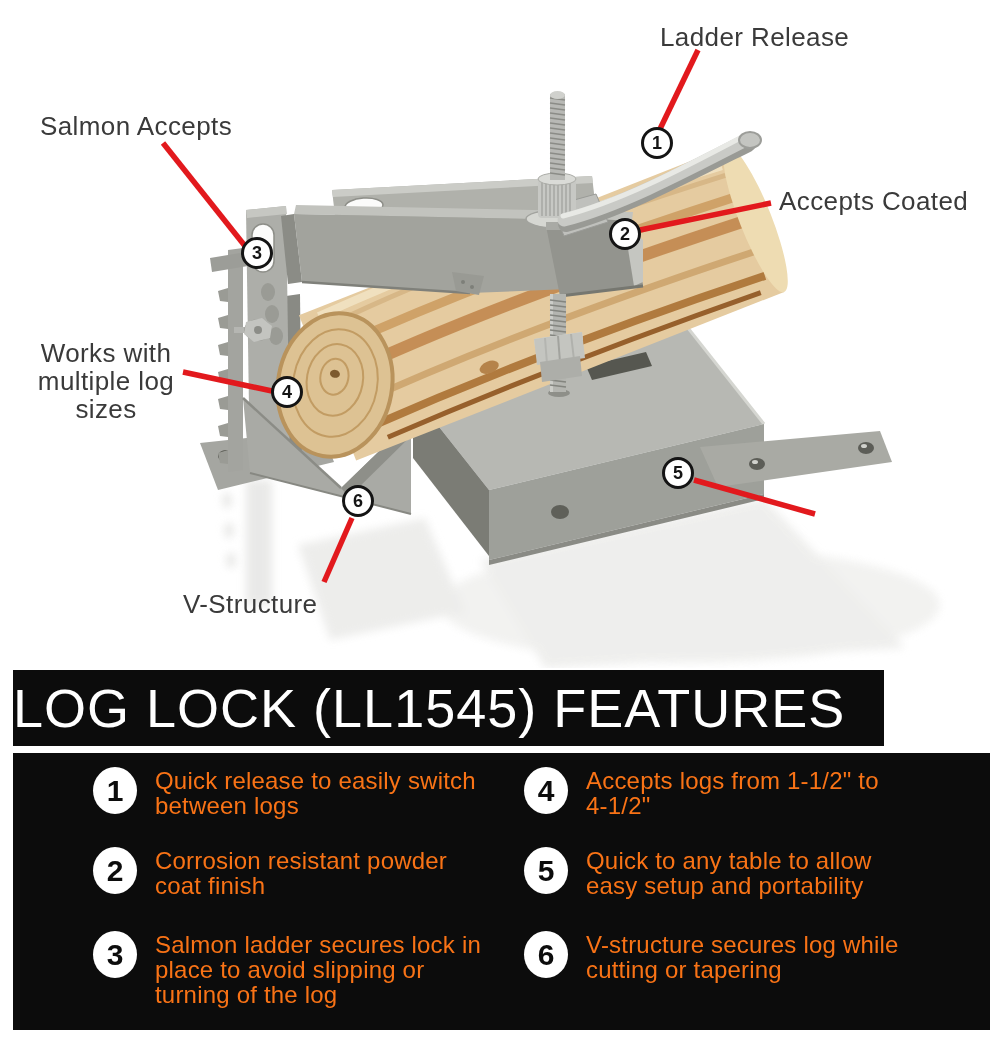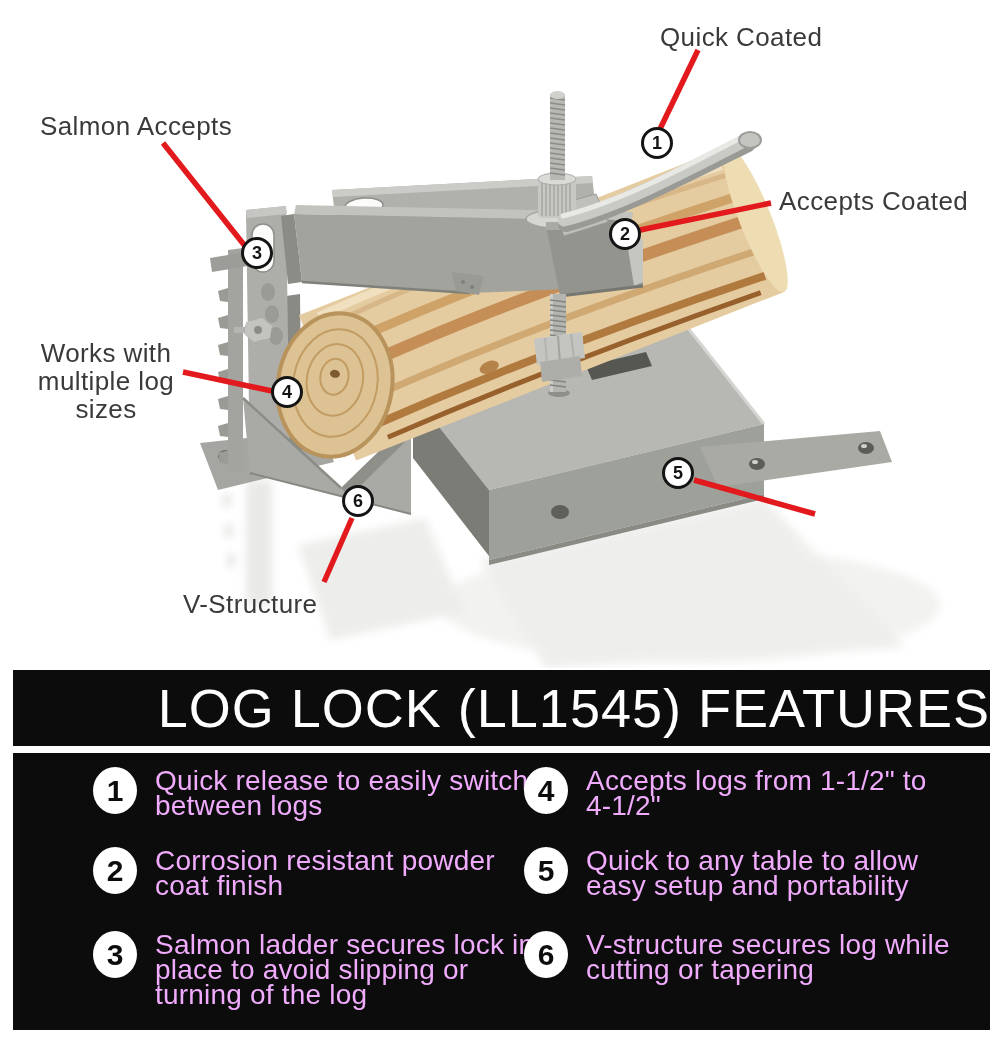--- a/index.html
+++ b/index.html
@@ -8,29 +8,29 @@
   
   .photo{position:absolute;left:0;top:0;width:1000px;height:668px;background:#ffffff;}
   .photo svg{position:absolute;left:0;top:0;}
   .plabel{position:absolute;color:#3a3a3a;font-size:26px;line-height:1.08;letter-spacing:.4px;
           white-space:pre-line;}
   .plabel.center{text-align:center;}
   .pbadge{position:absolute;width:26px;height:26px;border:3px solid #141414;border-radius:50%;
           background:#ffffff;color:#141414;display:flex;align-items:center;justify-content:center;
           font-size:18px;font-weight:bold;}
   
-  .title-bar{position:absolute;left:13px;top:670px;width:977px;height:76px;background:#0c0c0c;
-             display:flex;align-items:center;justify-content:flex-end;}
+  .title-bar{position:absolute;left:13px;top:670px;width:871px;height:76px;background:#0c0c0c;
+             display:flex;align-items:center;justify-content:flex-start;}
   .title-bar h1{margin:0;color:#ffffff;font-size:54px;font-weight:400;letter-spacing:1px;}
   .features{position:absolute;left:13px;top:753px;width:977px;height:277px;background:#0c0c0c;}
   .feat{position:absolute;display:flex;align-items:flex-start;}
   .fbadge{flex:0 0 auto;width:44px;height:47px;border-radius:50%;background:#ffffff;color:#0c0c0c;
           display:flex;align-items:center;justify-content:center;font-size:30px;font-weight:bold;
           margin-right:18px;}
-  .ftext{color:#f0abfc;font-size:28px;line-height:25px;letter-spacing:.2px;white-space:pre-line;
+  .ftext{color:#f97316;font-size:24px;line-height:25px;letter-spacing:.2px;white-space:pre-line;
          padding-top:1px;}
   .f1{left:80px;top:14px;}  .f2{left:80px;top:94px;}  .f3{left:80px;top:178px;}
   .f4{left:511px;top:14px;} .f5{left:511px;top:94px;} .f6{left:511px;top:178px;}
 </style>
 </head>
 <body>
 
 <div class="page">
 
   <div class="photo">
@@ -185,21 +185,21 @@
       <g stroke="#e2191d" stroke-width="5.5">
         <line x1="698" y1="50" x2="660" y2="129"></line>
         <line x1="771" y1="203" x2="640" y2="230"></line>
         <line x1="163" y1="143" x2="245" y2="246"></line>
         <line x1="183" y1="372" x2="272" y2="391"></line>
         <line x1="694" y1="480" x2="815" y2="514"></line>
         <line x1="352" y1="518" x2="324" y2="582"></line>
       </g>
     </svg>
 
-    <div class="plabel" style="left:660px;top:23px;">Quick Coated</div>
+    <div class="plabel" style="left:660px;top:23px;">Ladder Release</div>
     <div class="plabel" style="left:779px;top:187px;">Accepts Coated</div>
     <div class="plabel" style="left:40px;top:112px;">Salmon Accepts</div>
     <div class="plabel center" style="left:31px;top:339px;width:150px;text-align:center;">Works with
 multiple log
 sizes</div>
     <div class="plabel" style="left:183px;top:590px;">V-Structure</div>
 
     <div class="pbadge" style="left:641px;top:127px;">1</div>
     <div class="pbadge" style="left:609px;top:218px;">2</div>
     <div class="pbadge" style="left:241px;top:237px;">3</div>

